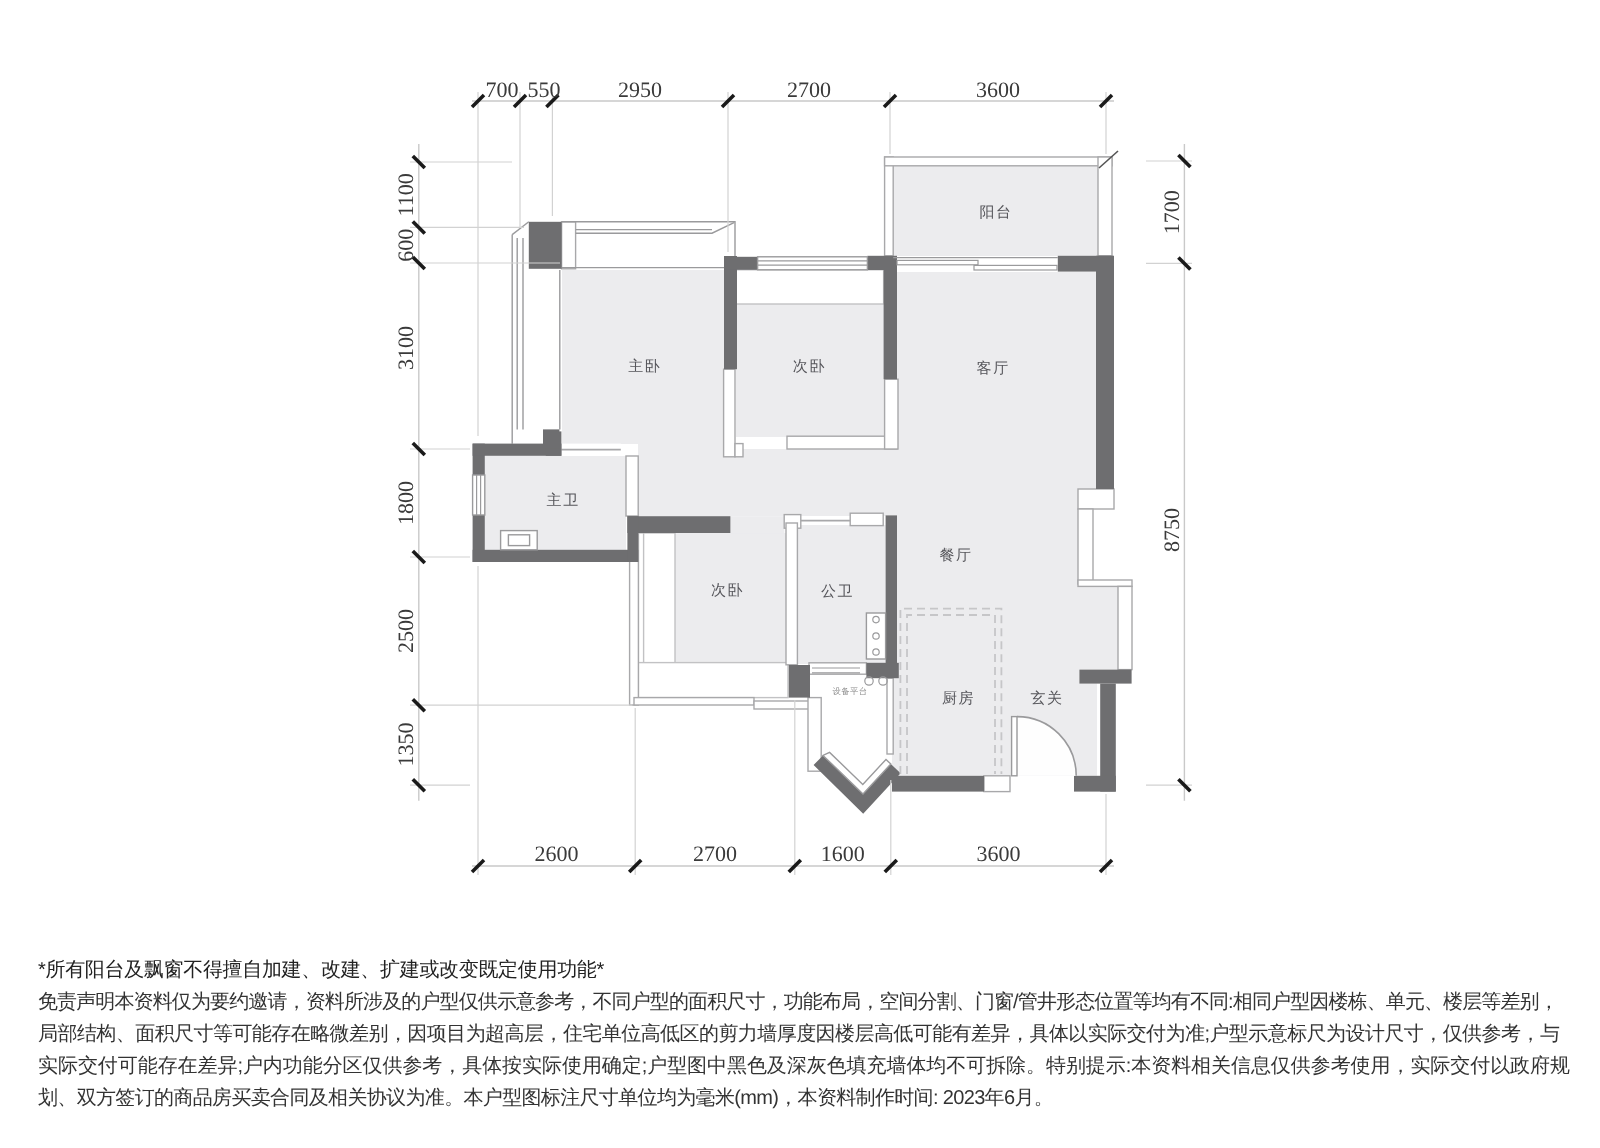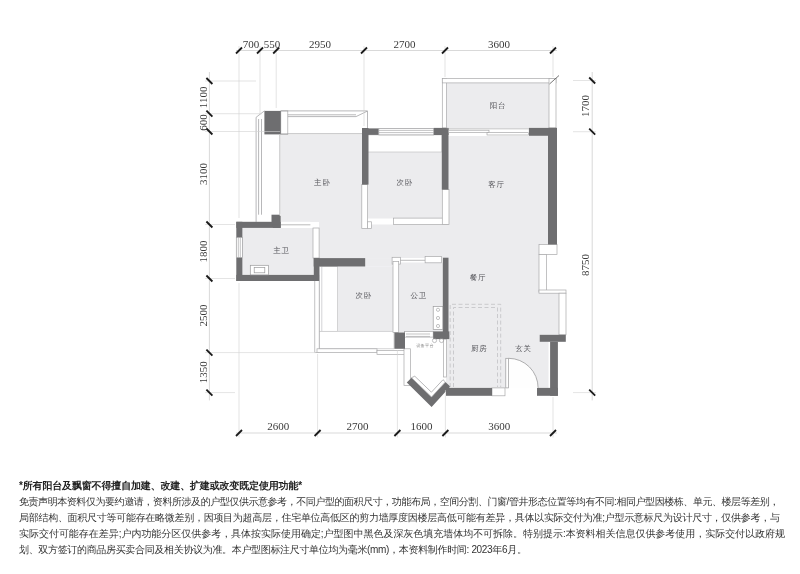--- a/index.html
+++ b/index.html
@@ -4,21 +4,21 @@
 <style>
 html,body{margin:0;padding:0;background:#fff;width:800px;height:574px;overflow:hidden;
 font-family:"Liberation Sans",sans-serif}
 #page{position:relative;width:800px;height:574px}
 svg{position:absolute;left:0;top:0}
 .dim{font-family:"Liberation Serif",serif;font-size:11px;fill:#3a3a3a}
 .lbl{font-family:"Liberation Sans",sans-serif;font-size:7.5px;fill:#55555a;letter-spacing:0.8px}
 .tiny{font-family:"Liberation Sans",sans-serif;font-size:4.2px;fill:#8a8a8a;letter-spacing:0.2px}
 #note{position:absolute;left:19px;top:478px;color:#333;white-space:nowrap;
 font-size:10px;line-height:16px}
-#note .b{font-weight:bold;color:#222}
+#note .b{font-weight:normal;color:#222}
 #tl0{letter-spacing:-0.16px}#tl1{letter-spacing:-0.44px}#tl2{letter-spacing:-0.28px}
 #tl3{letter-spacing:-0.03px}#tl4{letter-spacing:-0.33px}
 </style>
 </head>
 <body>
 <div id="page">
 <svg width="800" height="574" viewBox="0 0 800 574">
 <g shape-rendering="auto">
 
 <rect x="446.5" y="83" width="102.5" height="45" fill="#ececee"></rect>

